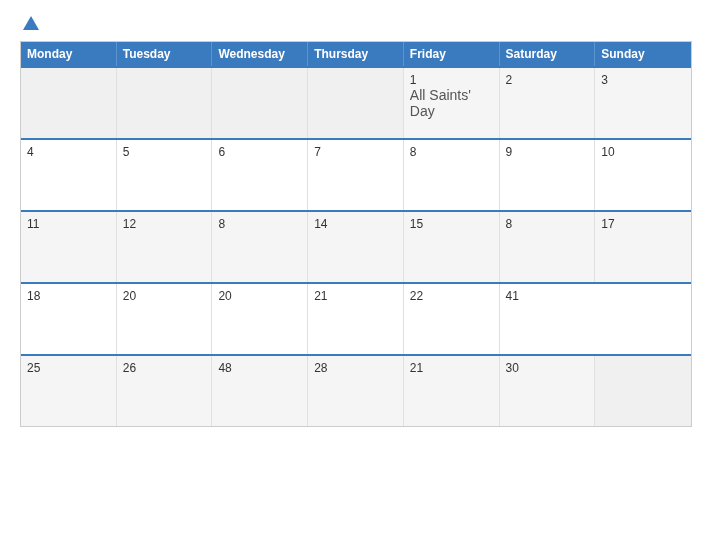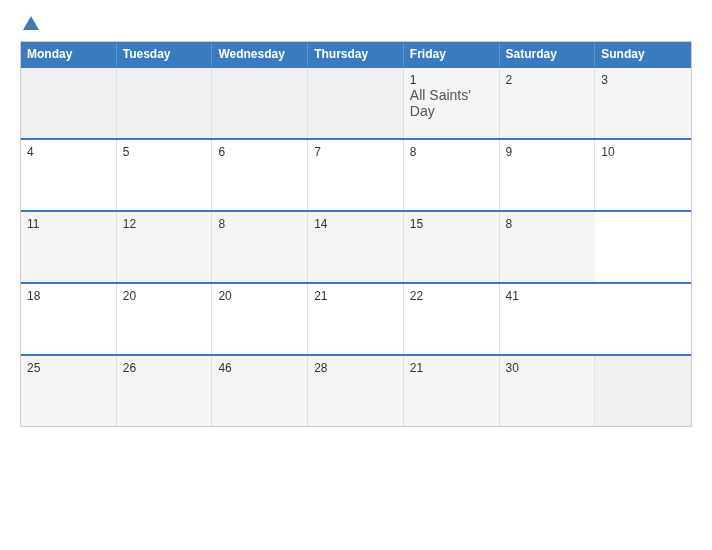--- a/index.html
+++ b/index.html
@@ -206,20 +206,23 @@
           </div>
           <div class="cal-cell alt-bg">
             <span class="day-num">14</span>
           </div>
           <div class="cal-cell alt-bg">
             <span class="day-num">15</span>
           </div>
           <div class="cal-cell alt-bg">
             <span class="day-num">8</span>
           </div>
+          <div class="cal-cell alt-bg">
+            <span class="day-num">17</span>
+          </div>
         </div>
         <div class="cal-week">
           <div class="cal-cell">
             <span class="day-num">18</span>
           </div>
           <div class="cal-cell">
             <span class="day-num">20</span>
           </div>
           <div class="cal-cell">
             <span class="day-num">20</span>
@@ -235,21 +238,21 @@
           </div>
         </div>
         <div class="cal-week">
           <div class="cal-cell alt-bg">
             <span class="day-num">25</span>
           </div>
           <div class="cal-cell alt-bg">
             <span class="day-num">26</span>
           </div>
           <div class="cal-cell alt-bg">
-            <span class="day-num">46</span>
+            <span class="day-num">48</span>
           </div>
           <div class="cal-cell alt-bg">
             <span class="day-num">28</span>
           </div>
           <div class="cal-cell alt-bg">
             <span class="day-num">21</span>
           </div>
           <div class="cal-cell alt-bg">
             <span class="day-num">30</span>
           </div>

